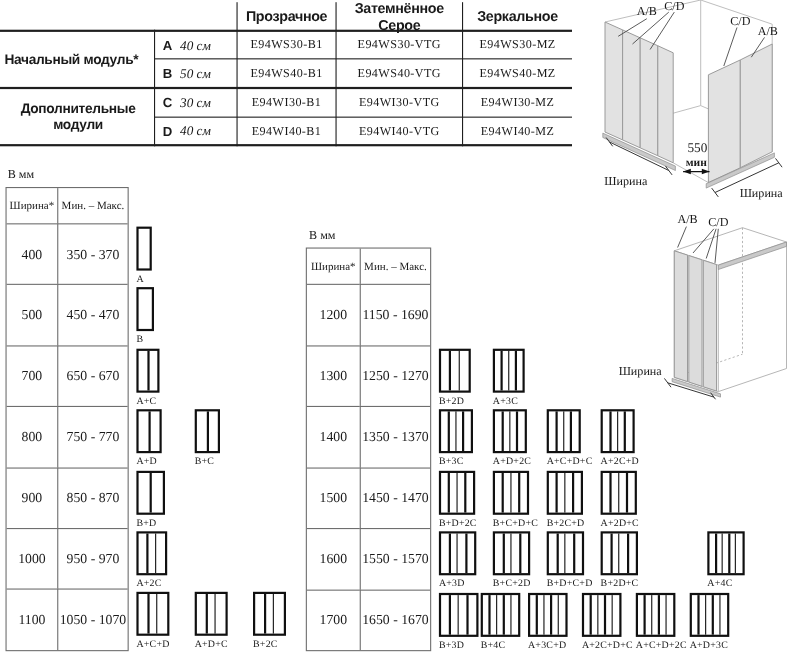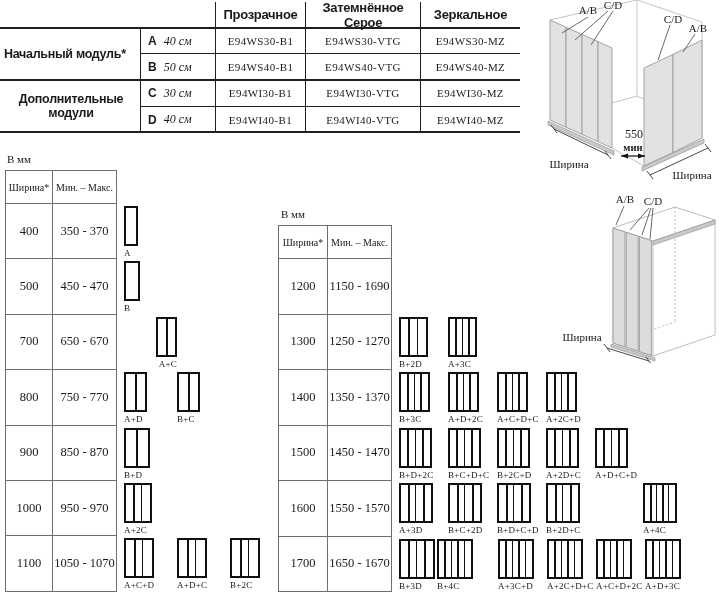--- a/index.html
+++ b/index.html
@@ -229,21 +229,21 @@
             <div class="mlabel">A</div>
           </div>
         </div>
         <div class="strip" style="top: 55.4px;">
           <div class="slot" style="width: 53px;">
             <div class="mini" style="width: 12px;"></div>
             <div class="mlabel">B</div>
           </div>
         </div>
         <div class="strip" style="top: 110.8px;">
-          <div class="slot" style="width: 53px; align-items: flex-end;">
+          <div class="slot" style="width: 53px;">
             <div class="mini" style="width: 17px;">
               <div class="vline" style="width: 2px; left: calc(50% - 1px);"></div>
             </div>
             <div class="mlabel">A+C</div>
           </div>
         </div>
         <div class="strip" style="top: 166.2px;">
           <div class="slot" style="width: 53px;">
             <div class="mini" style="width: 19px;">
               <div class="vline" style="width: 2px; left: calc(50% - 1px);"></div>
@@ -396,28 +396,20 @@
             <div class="mlabel">B+2C+D</div>
           </div>
           <div class="slot" style="width: 49px;">
             <div class="mini" style="width: 29px;">
               <div class="vline" style="width: 2px; left: calc(25% - 1px);"></div>
               <div class="vline" style="width: 1px; left: calc(50% - 1px);"></div>
               <div class="vline" style="width: 2px; left: calc(75% - 1px);"></div>
             </div>
             <div class="mlabel">A+2D+C</div>
           </div>
-          <div class="slot" style="width: 49px;">
-            <div class="mini" style="width: 29px;">
-              <div class="vline" style="width: 2px; left: calc(25% - 1px);"></div>
-              <div class="vline" style="width: 1px; left: calc(50% - 1px);"></div>
-              <div class="vline" style="width: 2px; left: calc(75% - 1px);"></div>
-            </div>
-            <div class="mlabel">A+D+C+D</div>
-          </div>
         </div>
         <div class="strip" style="top: 222px;">
           <div class="slot" style="width: 49px;">
             <div class="mini" style="width: 30px;">
               <div class="vline" style="width: 2px; left: calc(25% - 1px);"></div>
               <div class="vline" style="width: 1px; left: calc(50% - 1px);"></div>
               <div class="vline" style="width: 2px; left: calc(75% - 1px);"></div>
             </div>
             <div class="mlabel">A+3D</div>
           </div>
@@ -457,21 +449,21 @@
         </div>
         <div class="strip" style="top: 277.5px;">
           <div class="slot" style="width: 38px;">
             <div class="mini" style="width: 32px;">
               <div class="vline" style="width: 2px; left: calc(25% - 1px);"></div>
               <div class="vline" style="width: 1px; left: calc(50% - 1px);"></div>
               <div class="vline" style="width: 2px; left: calc(75% - 1px);"></div>
             </div>
             <div class="mlabel">B+3D</div>
           </div>
-          <div class="slot" style="width: 61px;">
+          <div class="slot" style="width: 43px;">
             <div class="mini" style="width: 32px;">
               <div class="vline" style="width: 2px; left: calc(20% - 1px);"></div>
               <div class="vline" style="width: 1px; left: calc(40% - 1px);"></div>
               <div class="vline" style="width: 2px; left: calc(60% - 1px);"></div>
               <div class="vline" style="width: 1px; left: calc(80% - 1px);"></div>
             </div>
             <div class="mlabel">B+4C</div>
           </div>
           <div class="slot" style="width: 49px;">
             <div class="mini" style="width: 32px;">

